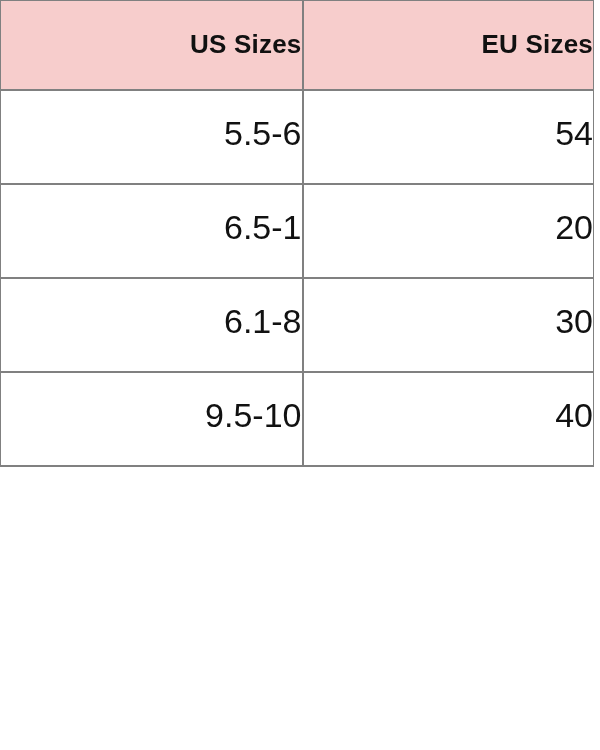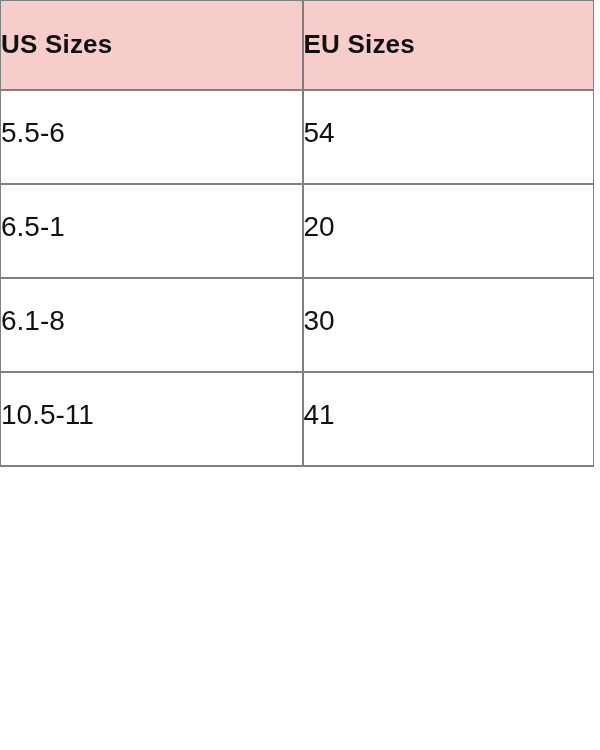--- a/index.html
+++ b/index.html
@@ -36,21 +36,21 @@
 
   table.size-table col.col-us { width: 302px; }
   table.size-table col.col-eu { width: 291px; }
 
   table.size-table th,
   table.size-table td {
     border: 1px solid #808080;
     border-right-width: 2px;
     border-bottom-width: 2px;
     padding: 0;
-    text-align: left;
+    text-align: right;
     color: #111111;
     vertical-align: middle;
   }
 
   table.size-table th:last-child,
   table.size-table td:last-child {
     border-right-width: 1px;
   }
 
   thead tr th {
@@ -59,21 +59,21 @@
     font-size: 26px;
     font-weight: bold;
     letter-spacing: 0.2px;
     line-height: 1;
     border-color: #6b4a4a;
     border-top-color: #8a6a6a;
   }
 
   tbody tr td {
     height: 92px;
-    font-size: 28px;
+    font-size: 34px;
     font-weight: normal;
     line-height: 1;
     background: #ffffff;
     border-color: #808080;
   }
 
   
   .cell-text {
     display: block;
     position: relative;
@@ -128,22 +128,22 @@
       <tr>
         <td>
           <span class="cell-text">6.1-8</span>
         </td>
         <td>
           <span class="cell-text">30</span>
         </td>
       </tr>
       <tr>
         <td>
-          <span class="cell-text">10.5-11</span>
+          <span class="cell-text">9.5-10</span>
         </td>
         <td>
-          <span class="cell-text">41</span>
+          <span class="cell-text">40</span>
         </td>
       </tr>
     </tbody>
   </table>
 
 </div>
 
 </body></html>

